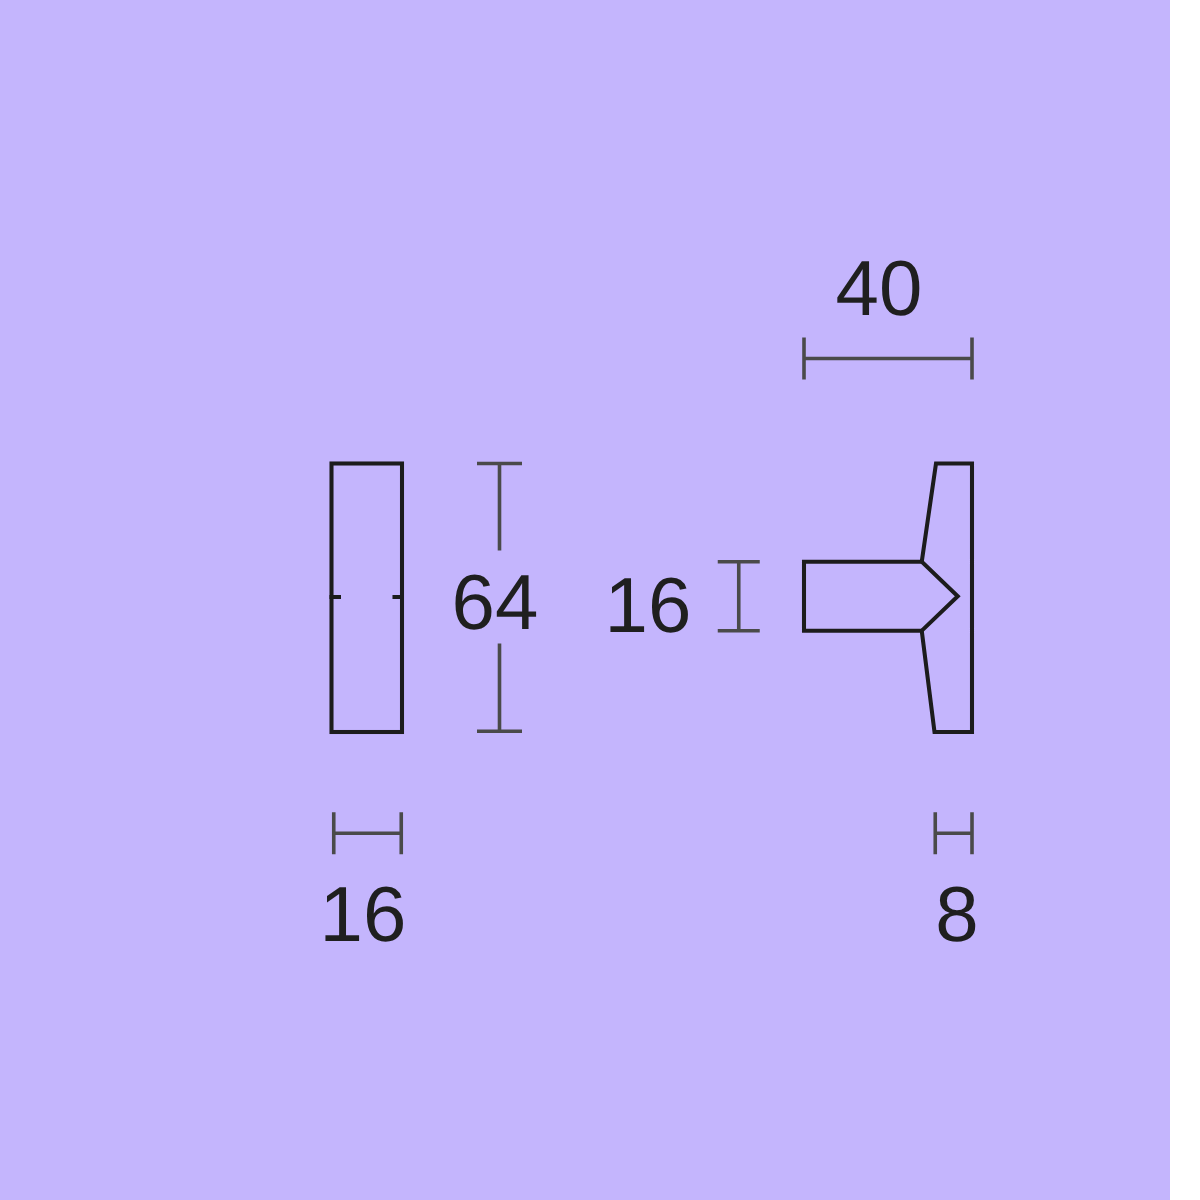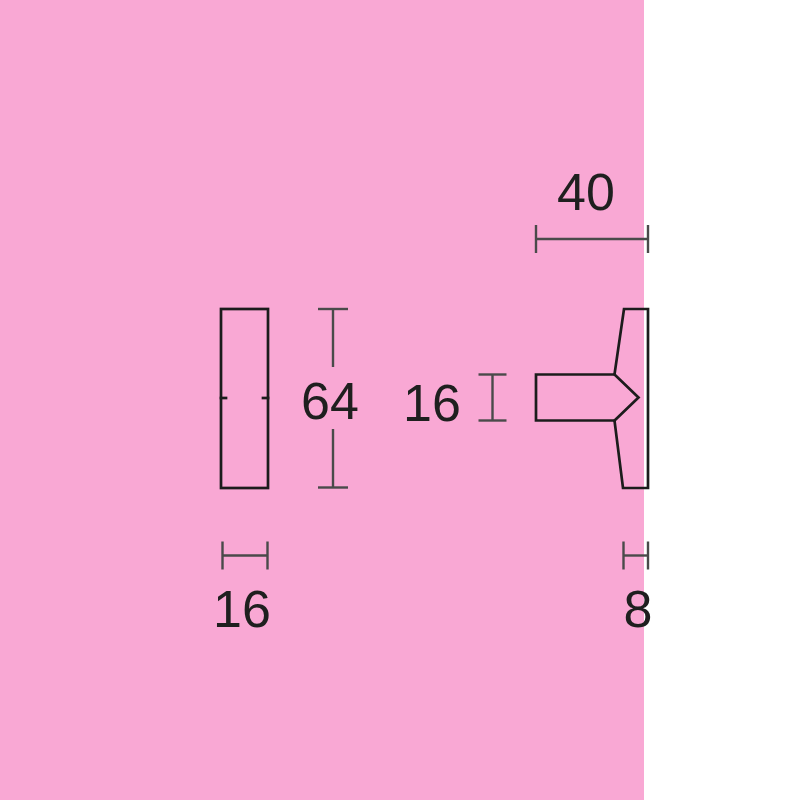--- a/index.html
+++ b/index.html
@@ -5,23 +5,23 @@
   html, body {
     margin: 0;
     padding: 0;
     background: #ffffff;
     width: 800px;
     height: 800px;
     overflow: hidden;
   }
   .canvas {
     position: relative;
-    width: 644px;
+    width: 780px;
     height: 800px;
-    background: #f9a8d4;
+    background: #c4b5fd;
   }
   svg {
     display: block;
   }
   .shape {
     fill: none;
     stroke-width: 2.7;
     stroke-linejoin: miter;
     stroke-linecap: square;
   }

